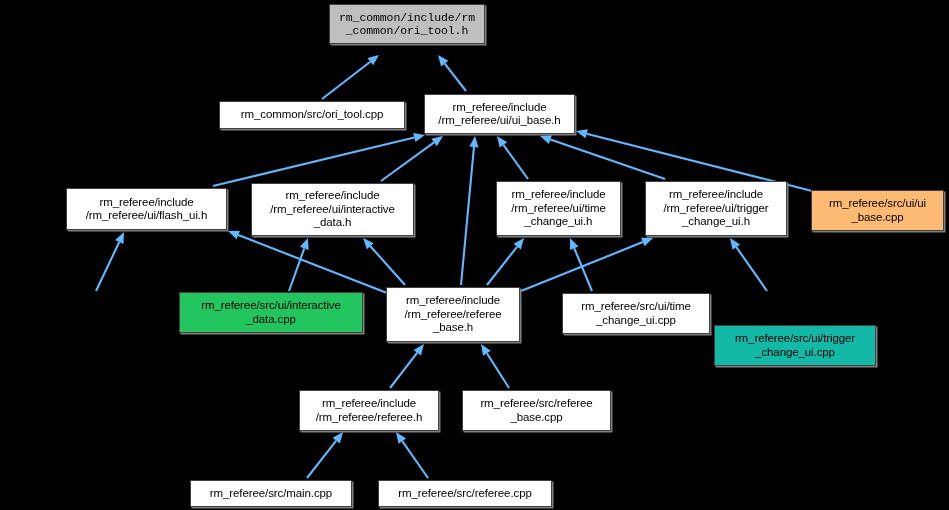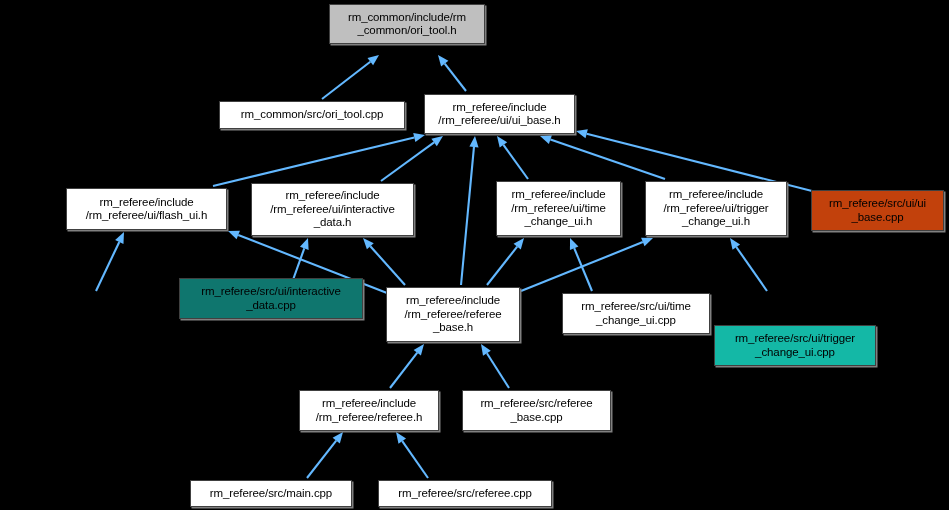--- a/index.html
+++ b/index.html
@@ -35,20 +35,21 @@
     color: #000000;
     font-size: 11.5px;
     line-height: 13.5px;
     letter-spacing: -0.1px;
     white-space: pre-line;
     z-index: 2;
   }
   .node.root {
     background: #bfbfbf;
     border: 1px solid #404040;
+    font-family: Liberation Mono, monospace;
   }
   .node-label {
     display: block;
     padding: 0 3px;
     white-space: pre-line;
   }
 </style>
 </head>
 <body>
 
@@ -105,23 +106,23 @@
 /rm_referee/ui/flash_ui.h</span></div>
     <div class="node" style="left: 251px; top: 183px; width: 163px; height: 53px; background: rgb(255, 255, 255); border-color: rgb(64, 64, 64);"><span class="node-label">rm_referee/include
 /rm_referee/ui/interactive
 _data.h</span></div>
     <div class="node" style="left: 496px; top: 181px; width: 125px; height: 55px; background: rgb(255, 255, 255); border-color: rgb(64, 64, 64);"><span class="node-label">rm_referee/include
 /rm_referee/ui/time
 _change_ui.h</span></div>
     <div class="node" style="left: 645px; top: 181px; width: 142px; height: 55px; background: rgb(255, 255, 255); border-color: rgb(64, 64, 64);"><span class="node-label">rm_referee/include
 /rm_referee/ui/trigger
 _change_ui.h</span></div>
-    <div class="node" style="left: 811px; top: 190px; width: 133px; height: 41px; background: #c2410c; border-color: rgb(64, 64, 64);"><span class="node-label">rm_referee/src/ui/ui
+    <div class="node" style="left: 811px; top: 190px; width: 133px; height: 41px; background: #fdba74; border-color: rgb(64, 64, 64);"><span class="node-label">rm_referee/src/ui/ui
 _base.cpp</span></div>
-    <div class="node" style="left: 179px; top: 278px; width: 184px; height: 41px; background: #0f766e; border-color: rgb(64, 64, 64);"><span class="node-label">rm_referee/src/ui/interactive
+    <div class="node" style="left: 179px; top: 292px; width: 184px; height: 41px; background: #22c55e; border-color: rgb(64, 64, 64);"><span class="node-label">rm_referee/src/ui/interactive
 _data.cpp</span></div>
     <div class="node" style="left: 386px; top: 287px; width: 134px; height: 55px; background: rgb(255, 255, 255); border-color: rgb(64, 64, 64);"><span class="node-label">rm_referee/include
 /rm_referee/referee
 _base.h</span></div>
     <div class="node" style="left: 562px; top: 293px; width: 148px; height: 41px; background: rgb(255, 255, 255); border-color: rgb(64, 64, 64);"><span class="node-label">rm_referee/src/ui/time
 _change_ui.cpp</span></div>
     <div class="node" style="left: 714px; top: 309px; width: 162px; height: 41px; background: #14b8a6; border-color: rgb(64, 64, 64); margin-top: 16px;"><span class="node-label">rm_referee/src/ui/trigger
 _change_ui.cpp</span></div>
     <div class="node" style="left: 299px; top: 390px; width: 140px; height: 41px; background: rgb(255, 255, 255); border-color: rgb(64, 64, 64);"><span class="node-label">rm_referee/include
 /rm_referee/referee.h</span></div>

